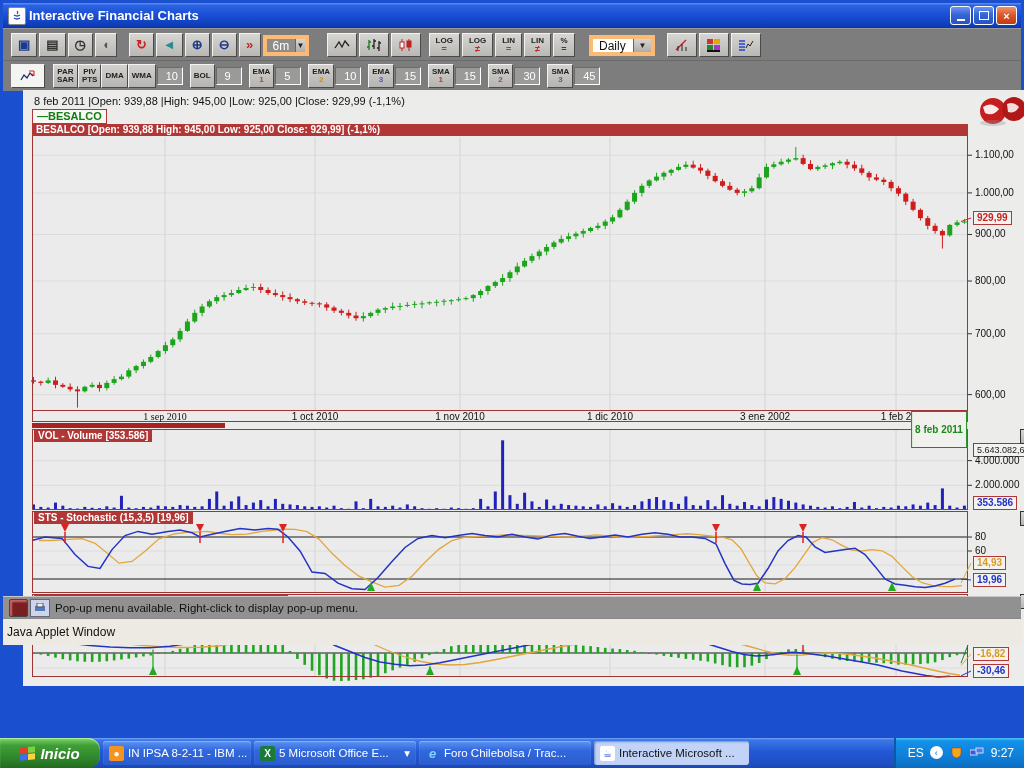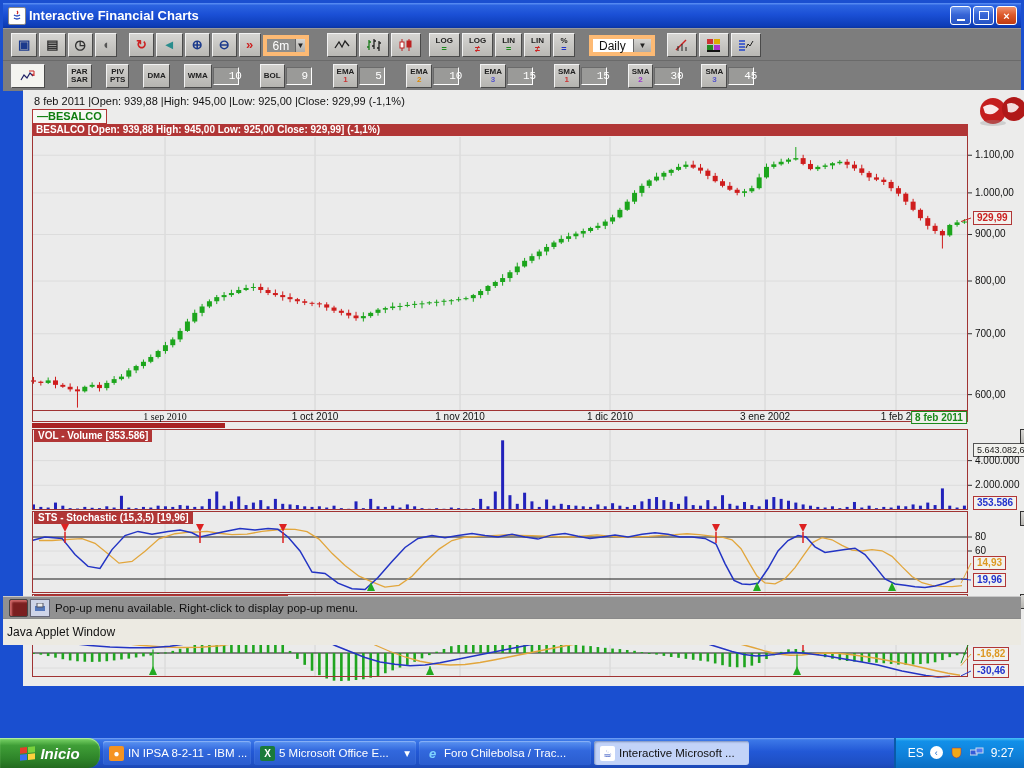--- a/index.html
+++ b/index.html
@@ -20,27 +20,27 @@
   #toolbar2{top:60px;height:30px;border-top:1px solid #6a6a6a;}
   .tb-btn{height:24px;min-width:22px;margin-left:2px;background:linear-gradient(180deg,#d6d5d2,#b9b8b4);
     border:1px solid;border-color:#f2f2f2 #4a4a4a #4a4a4a #f2f2f2;box-sizing:border-box;
     display:flex;flex-direction:column;align-items:center;justify-content:center;font-size:13px;line-height:12px;}
   .tb-btn .top{font-size:8px;font-weight:bold;color:#222;line-height:8px;}
   .tb-btn .bot{font-size:9px;font-weight:bold;line-height:8px;}
   .tb-sel{height:21px;margin:0 2px;display:flex;align-items:flex-start;border:4px solid #fdba74;box-sizing:border-box;font-size:12px;}
   .tb-sel .val{padding:0 6px;flex:1;}
   .tb-sel .arr{width:17px;height:100%;background:linear-gradient(180deg,#d6d5d2,#aeadaa);
     border-left:1px solid #666;display:flex;align-items:center;justify-content:center;font-size:8px;color:#222;}
-  .ind-btn{height:24px;padding:0 3px;margin-left:14px;background:linear-gradient(180deg,#d2d1ce,#b5b4b0);
+  .ind-btn{height:24px;padding:0 3px;margin-left:0;background:linear-gradient(180deg,#d2d1ce,#b5b4b0);
     border:1px solid;border-color:#f2f2f2 #4a4a4a #4a4a4a #f2f2f2;box-sizing:border-box;
     display:flex;flex-direction:column;align-items:center;justify-content:center;
     font-size:8px;font-weight:bold;color:#222;line-height:8px;}
   .ind-val{width:26px;height:18px;margin-left:1px;background:#9a9a98;border:1px solid;
     border-color:#6a6a6a #ffffff #ffffff #6a6a6a;box-sizing:border-box;color:#fff;
-    font-size:11px;display:flex;align-items:center;padding-left:15px;font-family:Liberation Mono, monospace;}
+    font-size:11px;display:flex;align-items:center;padding-left:8px;}
   #content{position:absolute;left:3px;top:90px;width:1018px;height:596px;background:#ececeb;margin-left:20px;}
   #infoline{position:absolute;left:11px;top:5px;font-size:11px;color:#111;}
   #legend{position:absolute;left:9px;top:19px;border:1px solid #b13636;background:#f7f7f4;
     color:#0f7d0f;font-weight:bold;font-size:11px;padding:0 4px;line-height:13px;}
   .panel-header{position:absolute;background:#b13636;color:#fff;font-weight:bold;font-size:10px;
     line-height:12px;padding:0 4px;white-space:nowrap;}
   .ylab{position:absolute;font-size:10px;color:#111;white-space:nowrap;}
   .badge{position:absolute;border:1px solid #b13636;background:#f2f2ee;font-size:10px;font-weight:bold;
     padding:0 3px;line-height:12px;white-space:nowrap;}
   .xlab{position:absolute;font-size:10px;color:#111;white-space:nowrap;transform:translateX(-50%);}
@@ -935,21 +935,21 @@
         <div class="ylab" style="position: absolute; left: 952px; top: 527px; font-size: 10px; white-space: nowrap;">40</div>
         <div class="badge" style="position: absolute; left: 950px; top: 540px; color: rgb(26, 138, 26);">-13,64</div>
         <div class="badge" style="position: absolute; left: 950px; top: 557px; color: rgb(221, 153, 34);">-16,82</div>
         <div class="badge" style="position: absolute; left: 950px; top: 574px; color: rgb(34, 51, 204);">-30,46</div>
         <div class="xlab" style="position: absolute; left: 142px; top: 321px; font-family: Liberation Serif, serif;">1 sep 2010</div>
         <div class="xlab" style="position: absolute; left: 292px; top: 321px;">1 oct 2010</div>
         <div class="xlab" style="position: absolute; left: 437px; top: 321px;">1 nov 2010</div>
         <div class="xlab" style="position: absolute; left: 587px; top: 321px;">1 dic 2010</div>
         <div class="xlab" style="position: absolute; left: 742px; top: 321px;">3 ene 2002</div>
         <div class="xlab" style="position: absolute; left: 873px; top: 321px;">1 feb 2</div>
-        <div class="xlab" style="position: absolute; left: 916px; top: 321px; color: rgb(26, 138, 26); font-weight: bold; border: 1px solid rgb(26, 138, 26); background: rgb(240, 240, 236); padding: 0px 3px; line-height: 11px;">8 feb 2011</div>
+        <div class="xlab" style="position: absolute; left: 916px; top: 321px; color: rgb(26, 138, 26); font-weight: bold; border: 1px solid rgb(26, 138, 26); background: rgb(240, 240, 236); padding: 12px 3px; line-height: 11px;">8 feb 2011</div>
       </div>
 
     <div class="panel-header" style="left:9px;top:34px;width:928px;">BESALCO [Open: 939,88  High: 945,00  Low: 925,00  Close: 929,99] (-1,1%)</div>
     <div class="panel-header" style="left:11px;top:340px;">VOL - Volume [353.586]</div>
     <div class="panel-header" style="left:11px;top:422px;">STS - Stochastic (15,3,5) [19,96]</div>
     <div class="panel-header" style="left:11px;top:505px;">MACD - Moving Average Conv. Div. (12,26,9) [-30,46]</div>
 
     <div class="xclose" style="left:997px;top:339px;">×</div>
     <div class="xclose" style="left:997px;top:421px;">×</div>
     <div class="xclose" style="left:997px;top:504px;">×</div>

